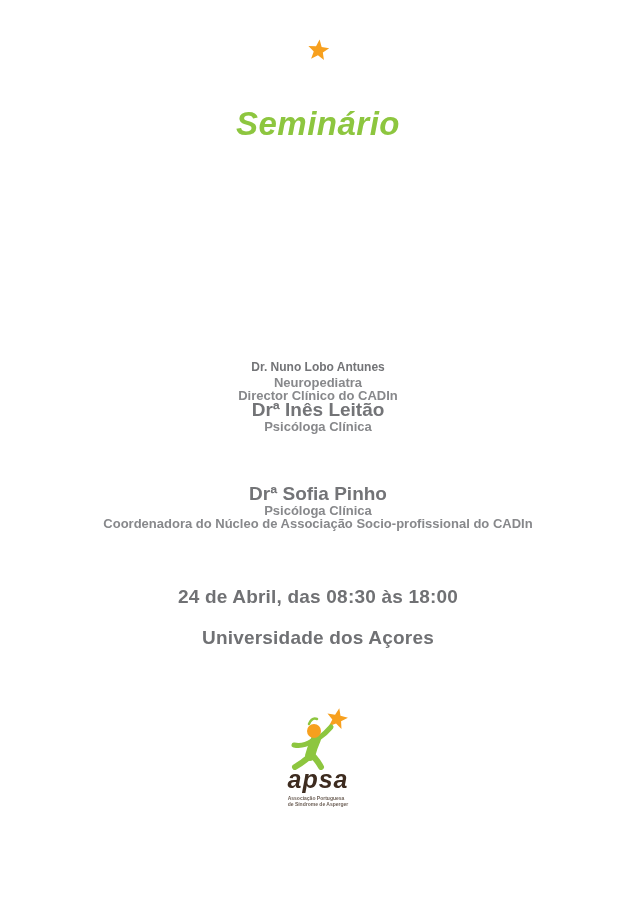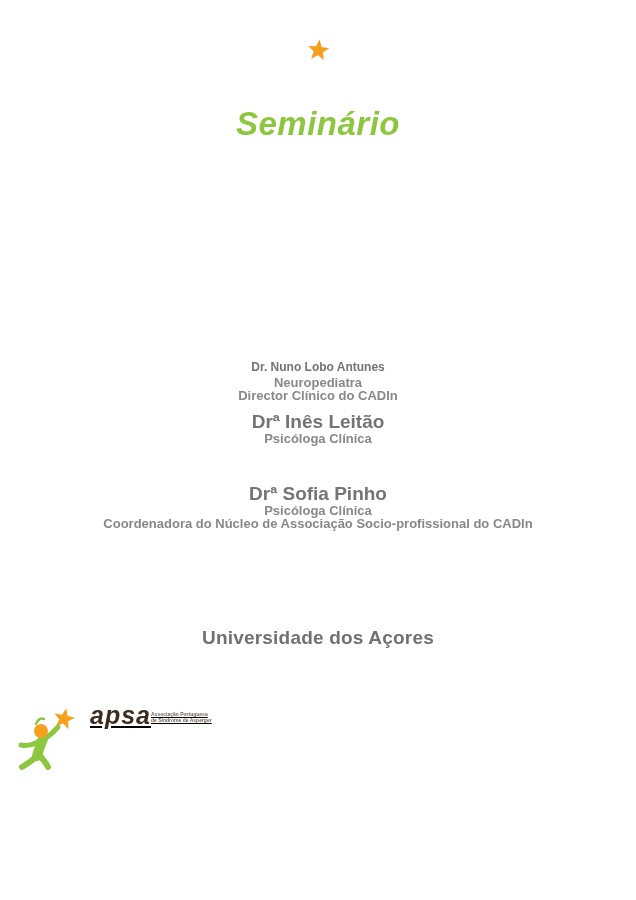--- a/index.html
+++ b/index.html
@@ -31,21 +31,21 @@
     font-size: 46px;
     line-height: 55px;
     font-weight: bold;
     font-style: italic;
     color: #8DC63F;
     letter-spacing: 0.5px;
   }
 
   .speaker { color: #747578; }
   .speaker-1 { top: 349px; }
-  .speaker-2 { top: 402px; }
+  .speaker-2 { top: 390px; }
   .speaker-3 { top: 474px; }
   .speaker-name {
     font-weight: bold;
     font-size: 19px;
     line-height: 23px;
     color: #737477;
   }
   .speaker-1 .speaker-name { font-size: 12px; line-height: 20px; }
   .speaker-role, .speaker-detail {
     font-size: 13px;
@@ -59,25 +59,24 @@
     font-size: 19px;
     color: #707174;
     letter-spacing: 0.2px;
   }
   .event-datetime { top: 578px; }
   .event-location { top: 619px; }
 
   .logo-block {
     top: 698px;
     display: flex;
-    flex-direction: row;
-    align-items: flex-start;
+    flex-direction: column;
+    align-items: center;
     left: 0; width: 100%;
     position: absolute;
-    text-decoration: underline;
   }
   .logo-wordmark {
     font-size: 25px;
     font-weight: bold;
     font-style: italic;
     color: #3D2B1F;
     letter-spacing: 1px;
     line-height: 22px;
     margin-top: -2px;
   }
@@ -113,20 +112,21 @@
     <div class="speaker-name">Drª Inês Leitão</div>
     <div class="speaker-role">Psicóloga Clínica</div>
   </div>
 
   <div class="center-row speaker speaker-3">
     <div class="speaker-name">Drª Sofia Pinho</div>
     <div class="speaker-role">Psicóloga Clínica</div>
     <div class="speaker-detail">Coordenadora do Núcleo de Associação Socio-profissional do CADIn</div>
   </div>
 
+  <div class="center-row event-line event-datetime">24 de Abril, das 08:30 às 18:00</div>
   <div class="center-row event-line event-location">Universidade dos Açores</div>
 
   <div class="logo-block">
     <svg width="90" height="64" viewBox="0 0 90 64">
 
       <polygon fill="#F7A01E" transform="rotate(12 64 13)" points="64,2 66.76,9.2 74.46,9.6 68.47,14.45 70.47,21.9 64,17.7 57.53,21.9 59.53,14.45 53.54,9.6 61.24,9.2"></polygon>
 
       <g fill="none" stroke="#8DC63F" stroke-linecap="round">
         <path d="M36,18 Q39,11 44,13" stroke-width="2.5"></path>
         <path d="M46,32 Q52,28 58,21" stroke-width="5"></path>

